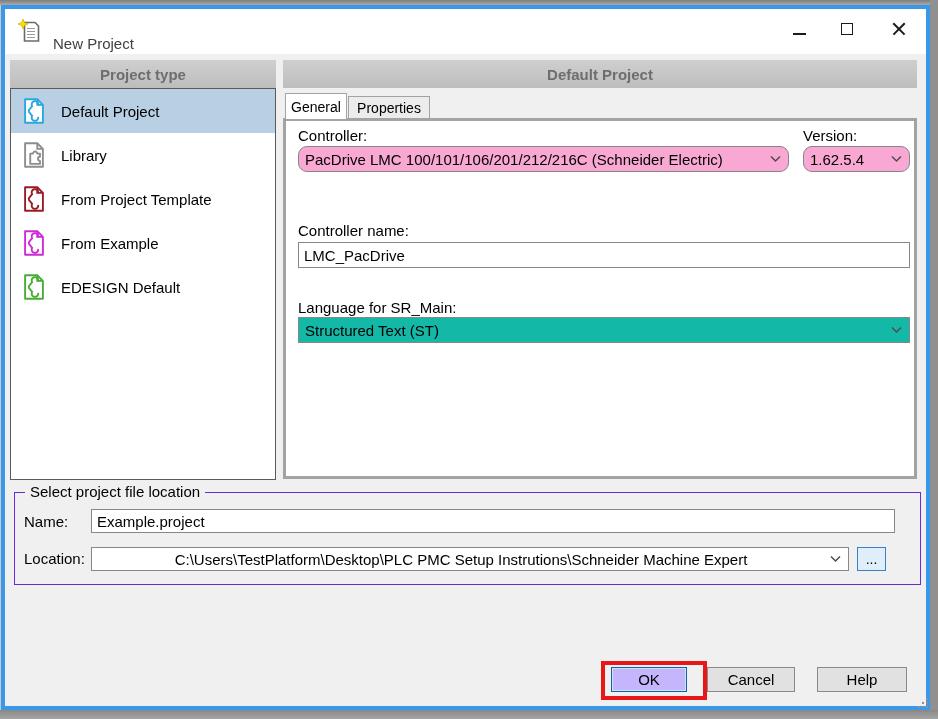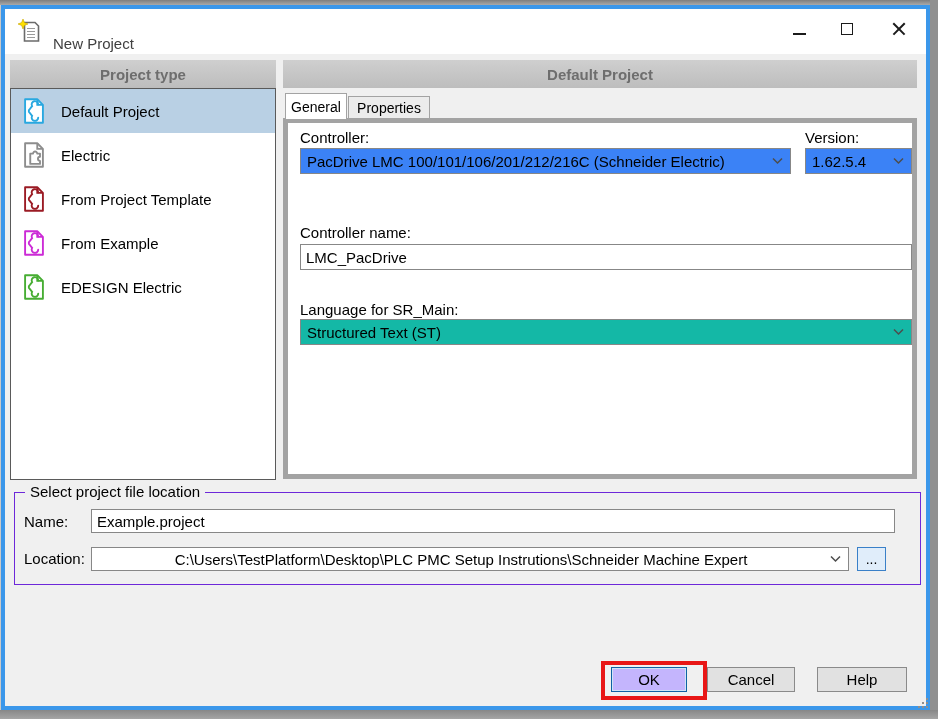--- a/index.html
+++ b/index.html
@@ -35,28 +35,28 @@
   .ptype-list { position:absolute; left:5px; top:79px; width:266px; height:392px; background:#ffffff; border:1px solid #5a5a5a; }
   .ptype-item { position:relative; width:100%; height:44px; display:flex; align-items:center; cursor:pointer; }
   .ptype-item.selected { background:#b9d0e4; }
   .ptype-item .icon { margin-left:8px; width:30px; height:30px; flex:0 0 30px; }
   .ptype-item .lbl { margin-left:12px; font-size:15px; color:#000; }
 
   
   .tab { position:absolute; font-size:14px; display:flex; align-items:center; justify-content:center; cursor:pointer; }
   .tab-general { left:280px; top:84px; width:62px; height:26px; background:#ffffff; border:1px solid #a3a3a3; border-bottom:none; z-index:3; }
   .tab-properties { left:343px; top:87px; width:82px; height:23px; background:#ececec; border:1px solid #a3a3a3; border-bottom:none; z-index:1; }
-  .tabpage { position:absolute; left:278px; top:109px; width:634px; height:361px; background:#ffffff; border:5px solid #a3a3a3; z-index:2; }
+  .tabpage { position:absolute; left:278px; top:109px; width:634px; height:361px; background:#ffffff; border:3px solid #a3a3a3; z-index:2; }
 
   .label { position:absolute; font-size:15px; color:#000; white-space:nowrap; }
 
   .combo { position:absolute; border:1px solid #878787; font-size:15px; color:#000; display:flex; align-items:center;
            padding:0 24px 0 6px; cursor:pointer; white-space:nowrap; overflow:hidden; }
   .combo .chev { position:absolute; right:7px; top:50%; transform:translateY(-50%); }
-  .combo-gray  { background:#3b82f6; }
+  .combo-gray  { background:#f9a8d4;border-radius:9px; }
   .combo-dark  { background:#14b8a6; }
   .combo-white { background:#ffffff;justify-content:center; }
 
   .textbox { position:absolute; border:1px solid #878787; background:#ffffff; font-family:"Liberation Sans", sans-serif;
              font-size:15px; color:#000; padding:0 5px; outline:none; }
 
   
   .groupbox { position:absolute; left:9px; top:483px; width:907px; height:93px; border:1px solid #6d28d9; }
   .groupbox-label { position:absolute; left:10px; top:-10px; background:#f0f0f0; padding:0 5px; font-size:15px; color:#000; }
 
@@ -118,21 +118,21 @@
         </svg>
         <span class="lbl">Default Project</span>
       </div>
 
       <div class="ptype-item">
         <svg class="icon" viewBox="0 0 32 32" fill="none" stroke-width="2" stroke="#8d8d8d">
           <path d="M6.5 3.5 H19.5 L25.5 9.5 V28.5 H6.5 Z" fill="#ffffff" stroke-linejoin="round"></path>
           <path d="M19.5 3.5 V9.5 H25.5"></path>
           <path d="M12 14.5 h3 a2.2 2.2 0 1 1 4.4 0 h3 v3.4 a2.2 2.2 0 1 0 0 4.4 v3.2 H12 Z" stroke-linejoin="round"></path>
         </svg>
-        <span class="lbl">Electric</span>
+        <span class="lbl">Library</span>
       </div>
 
       <div class="ptype-item">
         <svg class="icon" viewBox="0 0 32 32" fill="none" stroke-width="2" stroke="#9b1b24">
           <path d="M6.5 3.5 H19.5 L25.5 9.5 V28.5 H6.5 Z" fill="#ffffff" stroke-linejoin="round"></path>
           <path d="M19.5 3.5 V9.5 H25.5"></path>
           <path d="M20.5 9 a3.5 3.5 0 1 0 -6.5 1.8 L11.5 14 a2.4 2.4 0 0 0 0 4 L14 21.2 a3.5 3.5 0 1 0 6.5 1.8" stroke-linecap="round"></path>
         </svg>
         <span class="lbl">From Project Template</span>
       </div>
@@ -145,21 +145,21 @@
         </svg>
         <span class="lbl">From Example</span>
       </div>
 
       <div class="ptype-item">
         <svg class="icon" viewBox="0 0 32 32" fill="none" stroke-width="2" stroke="#47ad33">
           <path d="M6.5 3.5 H19.5 L25.5 9.5 V28.5 H6.5 Z" fill="#ffffff" stroke-linejoin="round"></path>
           <path d="M19.5 3.5 V9.5 H25.5"></path>
           <path d="M20.5 9 a3.5 3.5 0 1 0 -6.5 1.8 L11.5 14 a2.4 2.4 0 0 0 0 4 L14 21.2 a3.5 3.5 0 1 0 6.5 1.8" stroke-linecap="round"></path>
         </svg>
-        <span class="lbl">EDESIGN Electric</span>
+        <span class="lbl">EDESIGN Default</span>
       </div>
 
     </div>
 
     <div class="tab tab-general">General</div>
     <div class="tab tab-properties">Properties</div>
 
     <div class="tabpage">
       <span class="label" style="left:12px; top:6px;">Controller:</span>
       <div class="combo combo-gray" style="left:12px; top:25px; width:491px; height:26px;">

